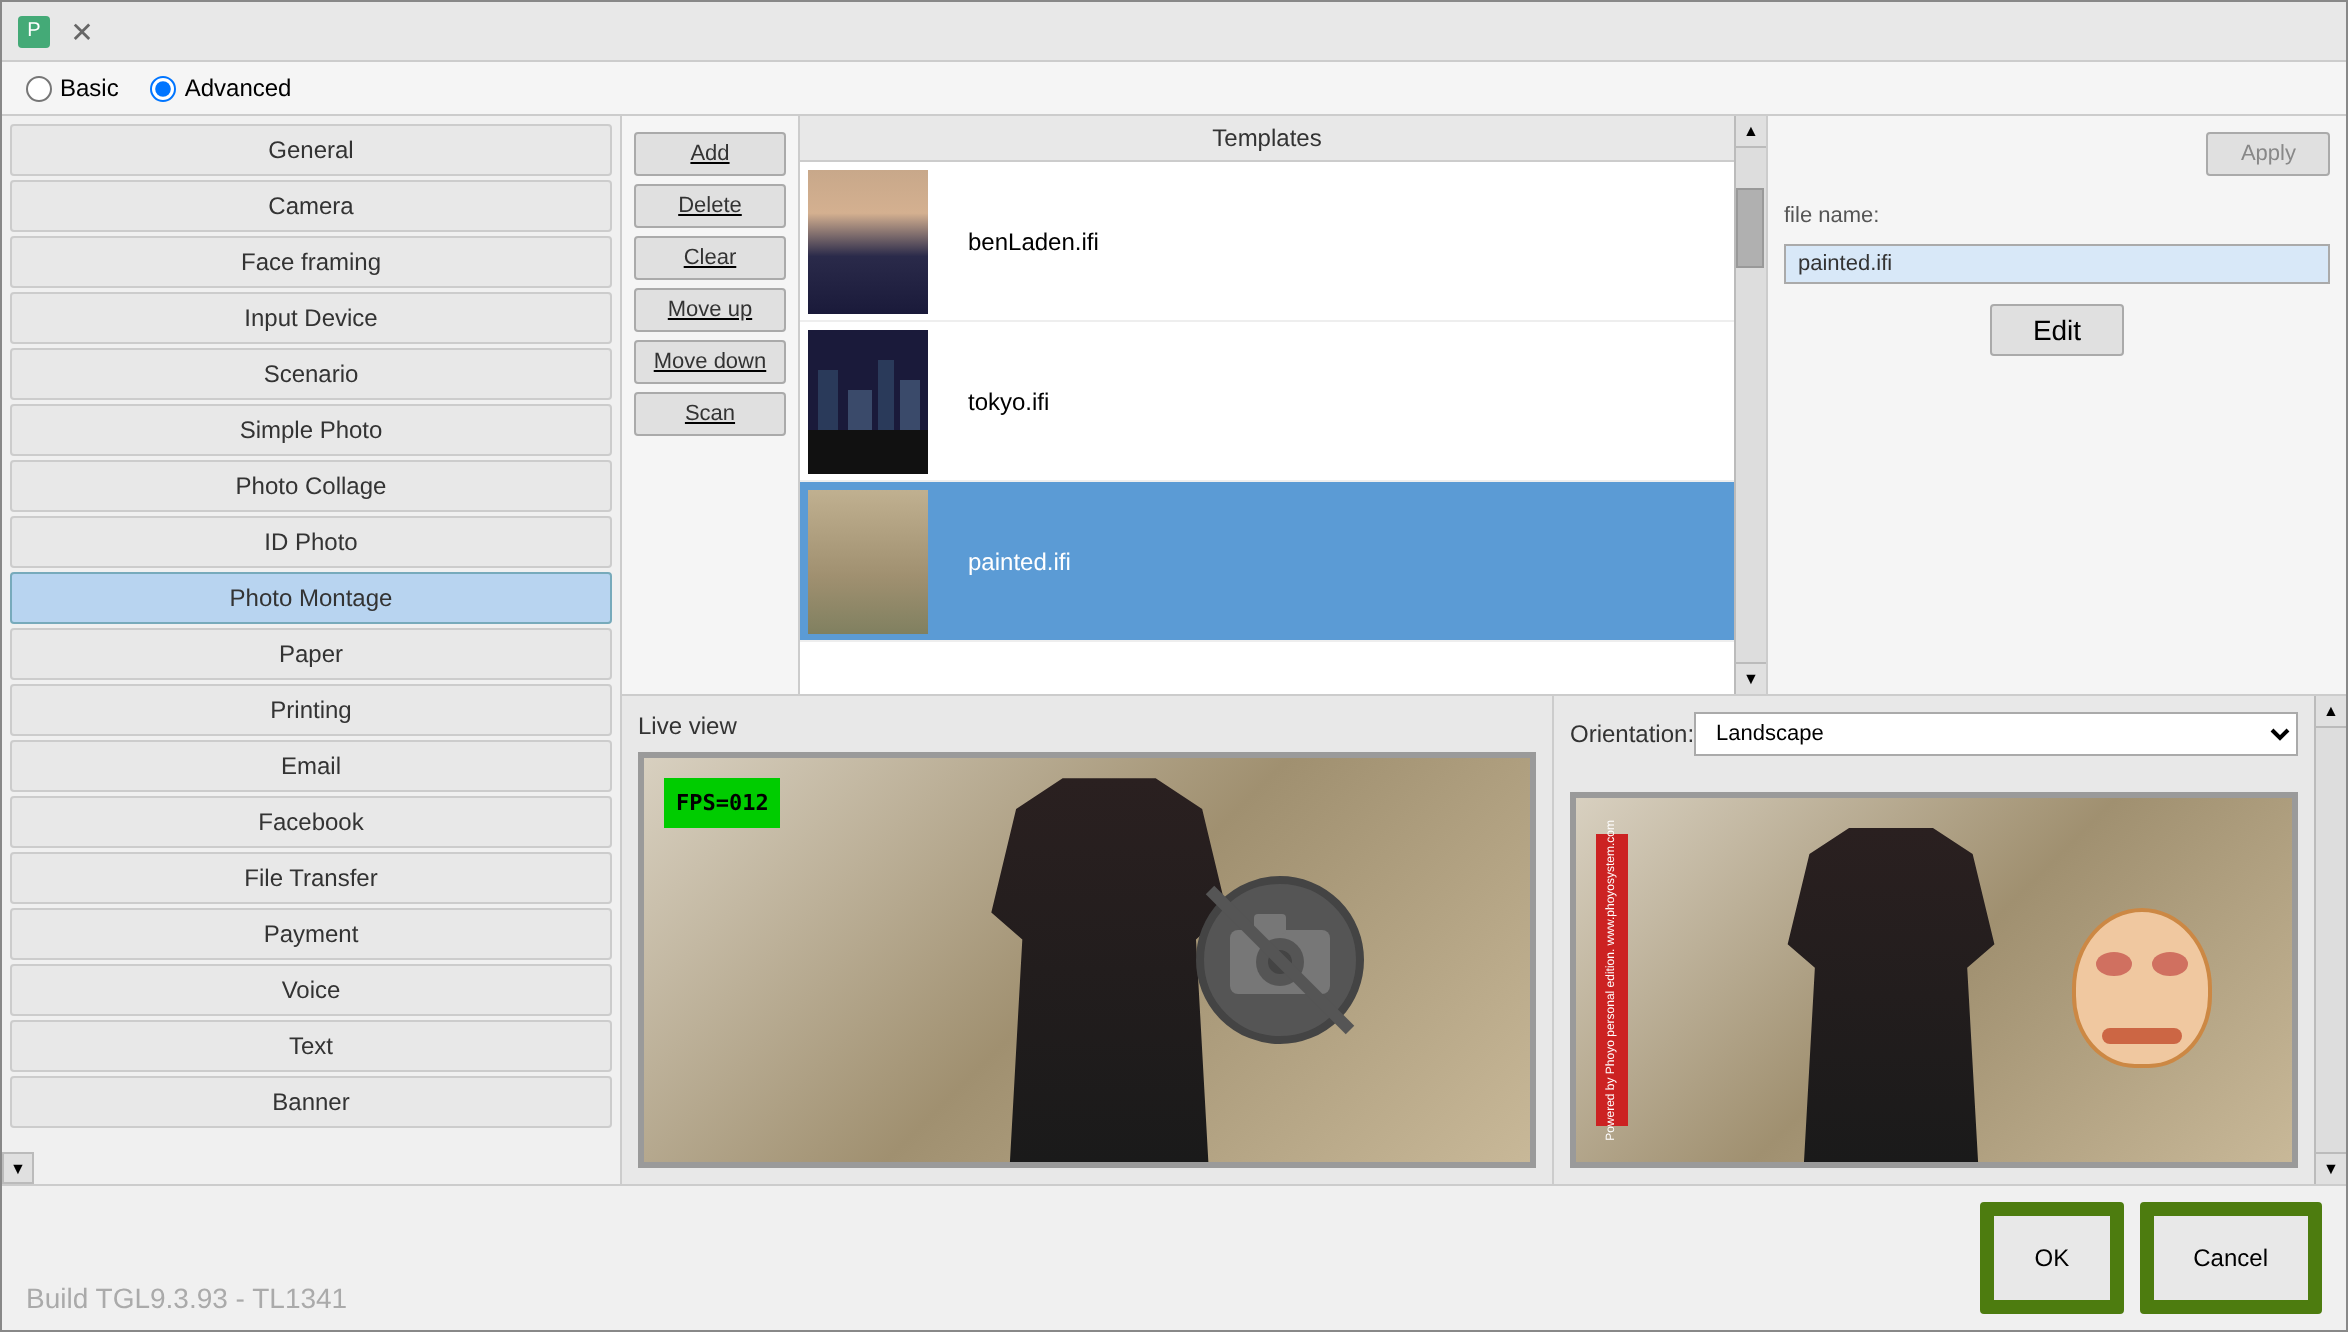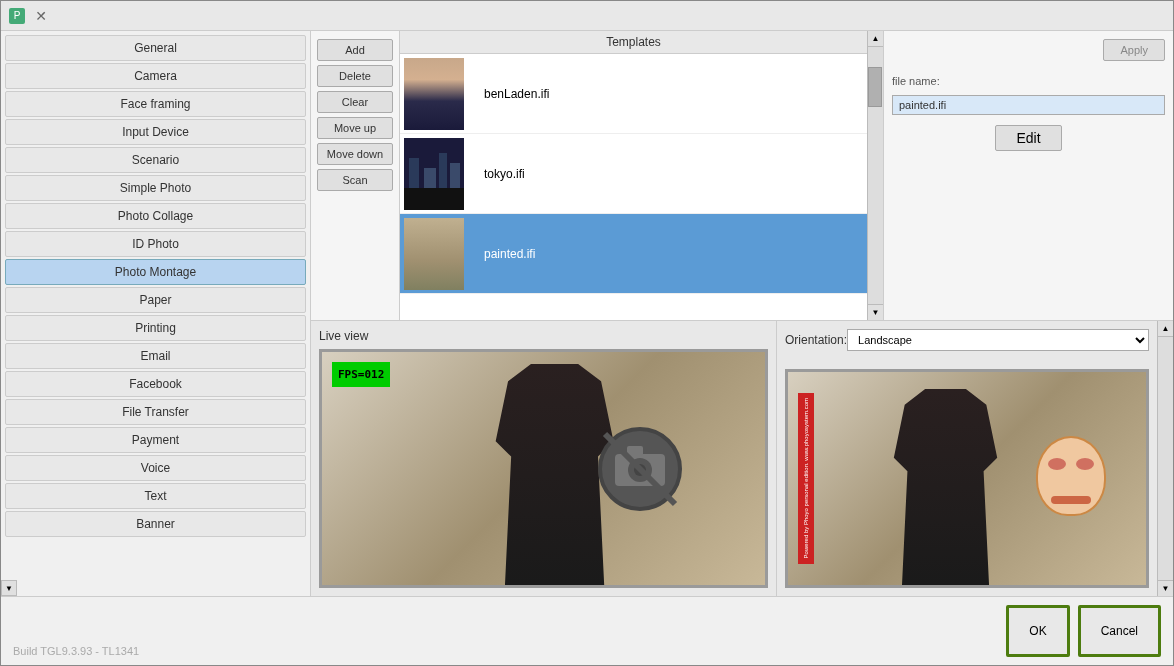--- a/index.html
+++ b/index.html
@@ -140,20 +140,21 @@
       border-bottom: 1px solid #ccc;
       background: #f5f5f5;
     }
 
     .templates-buttons {
       width: 88px;
       padding: 8px 6px;
       display: flex;
       flex-direction: column;
       gap: 4px;
+      text-decoration: underline;
     }
     .tmpl-btn {
       padding: 4px 8px;
       background: #e0e0e0;
       border: 1px solid #aaa;
       border-radius: 2px;
       cursor: pointer;
       font-size: 11px;
       text-align: center;
       color: #333;
@@ -354,21 +355,21 @@
     .bottom-bar {
       padding: 8px 12px;
       display: flex;
       justify-content: flex-end;
       gap: 8px;
       border-top: 1px solid #ccc;
       background: #f0f0f0;
     }
     .bottom-btn {
       padding: 5px 20px;
-      border: 3px solid #4d7c0f;
+      border: 7px solid #4d7c0f;
       border-radius: 2px;
       cursor: pointer;
       font-size: 12px;
       background: #e8e8e8;
     }
 
     .right-scrollbar {
       width: 16px;
       background: #ddd;
       border-left: 1px solid #bbb;
@@ -379,20 +380,30 @@
 </head>
 <body>
 
 <div class="window">
 
   <div class="title-bar">
     <div class="title-bar-icon">P</div>
     <div class="title-bar-close">✕</div>
   </div>
 
+  <div class="top-bar">
+    <label class="radio-label">
+      <input type="radio" name="mode" style="">
+      <span>Basic</span>
+    </label>
+    <label class="radio-label">
+      <input type="radio" name="mode" checked="" style="">
+      <span>Advanced</span>
+    </label>
+  </div>
 
   <div class="main-content">
 
     <div class="sidebar">
       <div class="sidebar-scroll" id="sidebar-list">
           <div class="sidebar-item">General</div>
           <div class="sidebar-item">Camera</div>
           <div class="sidebar-item">Face framing</div>
           <div class="sidebar-item">Input Device</div>
           <div class="sidebar-item">Scenario</div>
@@ -523,17 +534,17 @@
           <div style="height:16px;background:#e0e0e0;border-bottom:1px solid #bbb;display:flex;align-items:center;justify-content:center;font-size:8px;cursor:pointer;">▲</div>
           <div style="flex:1;"></div>
           <div style="height:16px;background:#e0e0e0;border-top:1px solid #bbb;display:flex;align-items:center;justify-content:center;font-size:8px;cursor:pointer;">▼</div>
         </div>
 
       </div>
     </div>
   </div>
 
   <div class="bottom-bar">
-    <span style="flex:1;font-size:11px;color:#aaa;align-self:center;margin-top:40px;">Build TGL9.3.93 - TL1341</span>
+    <span style="flex:1;font-size:14px;color:#aaa;align-self:center;margin-top:40px;">Build TGL9.3.93 - TL1341</span>
     <button class="bottom-btn">OK</button>
     <button class="bottom-btn">Cancel</button>
   </div>
 </div>
 
 </body></html>

